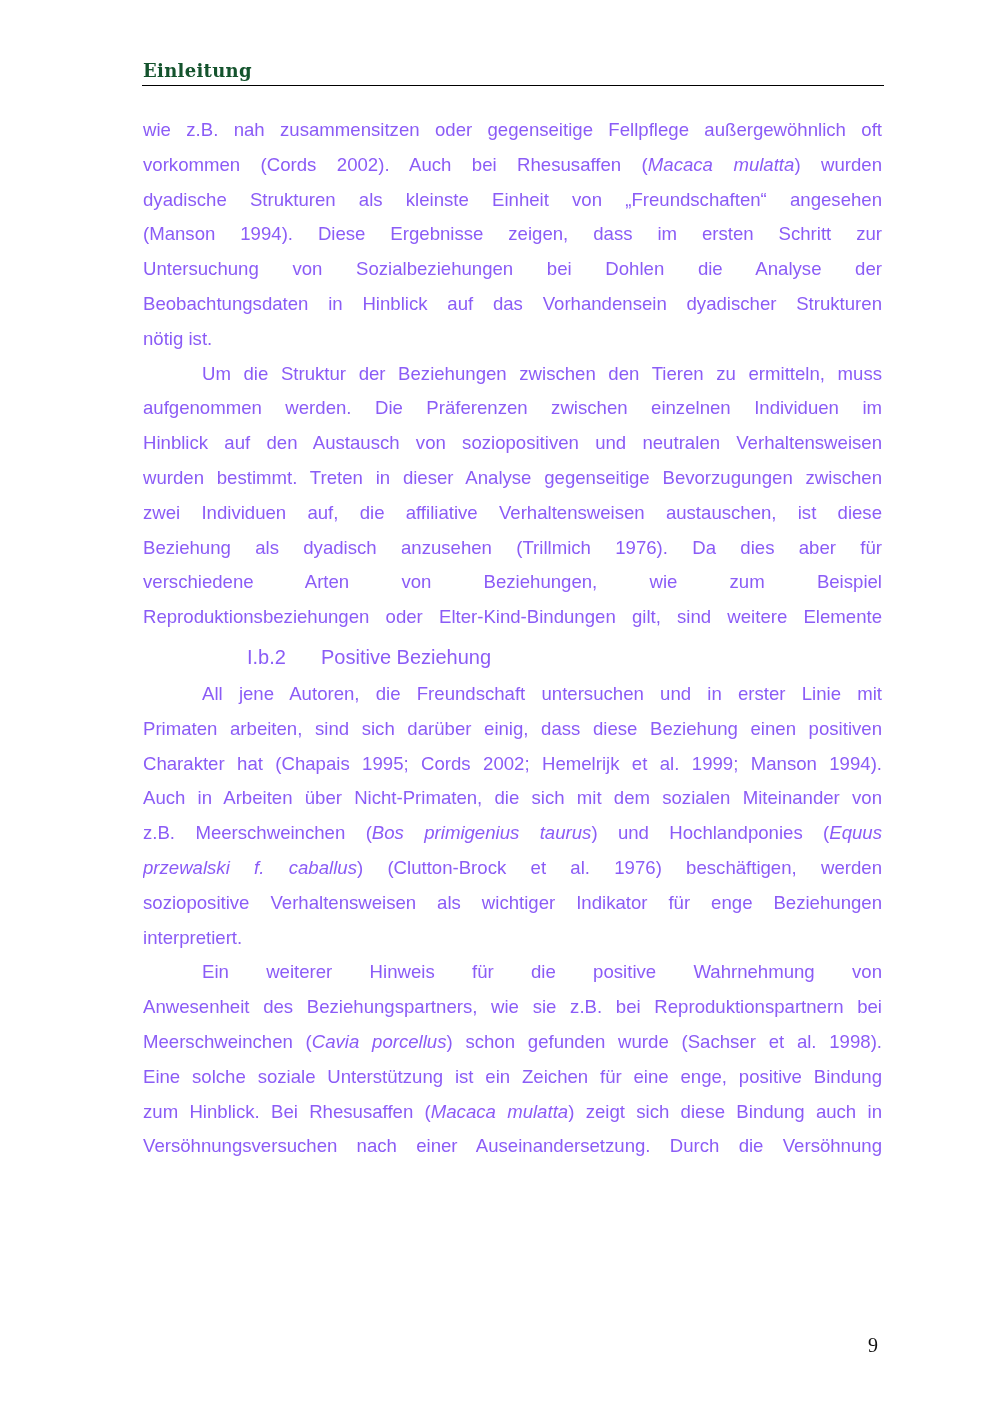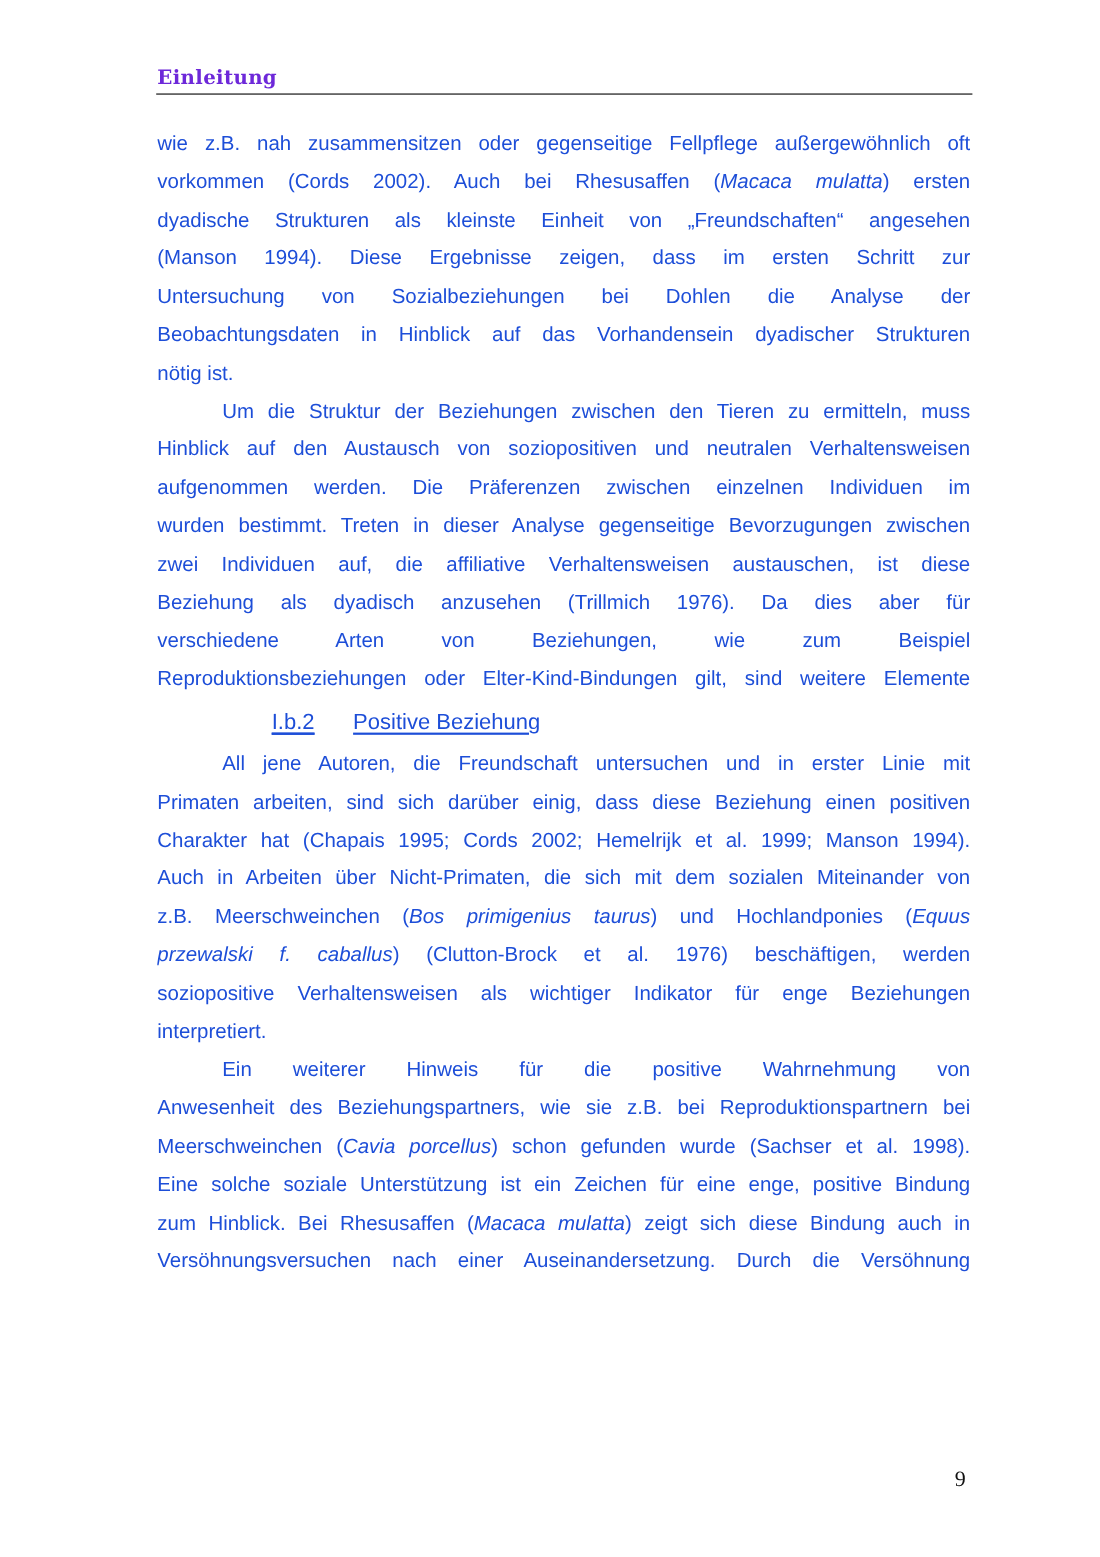--- a/index.html
+++ b/index.html
@@ -4,70 +4,70 @@
 <style>
   html, body { margin: 0; padding: 0; background: #ffffff; }
   body { width: 1000px; height: 1415px; position: relative; overflow: hidden; }
   .page { position: absolute; left: 0; top: 0; width: 1000px; height: 1415px; background: #fff; }
   .header {
     position: absolute; left: 142px; top: 58px; width: 742px;
     border-bottom: 1.5px solid #000; height: 27px;
   }
   .header-title {
     font-family: "DejaVu Serif", "Liberation Serif", serif;
-    font-weight: bold; font-size: 18px; color: #6d28d9; letter-spacing: 0.3px;
+    font-weight: bold; font-size: 18px; color: #14532d; letter-spacing: 0.3px;
     position: absolute; left: 1px; top: 2px;
   }
   .body {
     position: absolute; left: 143px; top: 113px; width: 739px;
-    font-family: "Liberation Sans", sans-serif; font-size: 18.6px; color: #1d4ed8;
+    font-family: "Liberation Sans", sans-serif; font-size: 18.6px; color: #8b5cf6;
   }
   .line {
     display: block; height: 34.8px; line-height: 34.8px; white-space: nowrap;
     text-align: justify; text-align-last: justify; overflow: hidden;
   }
   .line.last { text-align-last: left; }
   .line.indent { padding-left: 59px; }
   .line i { font-style: italic; margin-top: 20px; }
   .heading {
     display: block; height: 42px; line-height: 44px; padding-left: 104px;
     font-size: 20px; white-space: nowrap;
   }
-  .heading span { text-decoration: underline; text-underline-offset: 3px; }
+  .heading span { text-underline-offset: 3px; }
   .heading .hnum { display: inline-block; width: 74px; }
   .page-number {
     position: absolute; left: 868px; top: 1334px;
     font-family: "Liberation Serif", serif; font-size: 20px; color: #111;
   }
 </style>
 </head>
 <body>
 
 <div class="page">
 
   <div class="header">
     <span class="header-title">Einleitung</span>
   </div>
 
   <div class="body">
 
     <div>
       <span class="line">wie z.B. nah zusammensitzen oder gegenseitige Fellpflege außergewöhnlich oft</span>
-      <span class="line"><span>vorkommen (Cords 2002). Auch bei Rhesusaffen (</span><i>Macaca mulatta</i><span>) ersten</span></span>
+      <span class="line"><span>vorkommen (Cords 2002). Auch bei Rhesusaffen (</span><i>Macaca mulatta</i><span>) wurden</span></span>
       <span class="line">dyadische Strukturen als kleinste Einheit von „Freundschaften“ angesehen</span>
       <span class="line">(Manson 1994). Diese Ergebnisse zeigen, dass im ersten Schritt zur</span>
       <span class="line">Untersuchung von Sozialbeziehungen bei Dohlen die Analyse der</span>
       <span class="line">Beobachtungsdaten in Hinblick auf das Vorhandensein dyadischer Strukturen</span>
       <span class="line last">nötig ist.</span>
     </div>
 
     <div>
       <span class="line indent">Um die Struktur der Beziehungen zwischen den Tieren zu ermitteln, muss</span>
+      <span class="line">aufgenommen werden. Die Präferenzen zwischen einzelnen Individuen im</span>
       <span class="line">Hinblick auf den Austausch von soziopositiven und neutralen Verhaltensweisen</span>
-      <span class="line">aufgenommen werden. Die Präferenzen zwischen einzelnen Individuen im</span>
       <span class="line">wurden bestimmt. Treten in dieser Analyse gegenseitige Bevorzugungen zwischen</span>
       <span class="line">zwei Individuen auf, die affiliative Verhaltensweisen austauschen, ist diese</span>
       <span class="line">Beziehung als dyadisch anzusehen (Trillmich 1976). Da dies aber für</span>
       <span class="line">verschiedene Arten von Beziehungen, wie zum Beispiel</span>
       <span class="line">Reproduktionsbeziehungen oder Elter-Kind-Bindungen gilt, sind weitere Elemente</span>
     </div>
 
     <div class="heading">
       <span class="hnum"><span>I.b.2</span></span><span>Positive Beziehung</span>
     </div>

